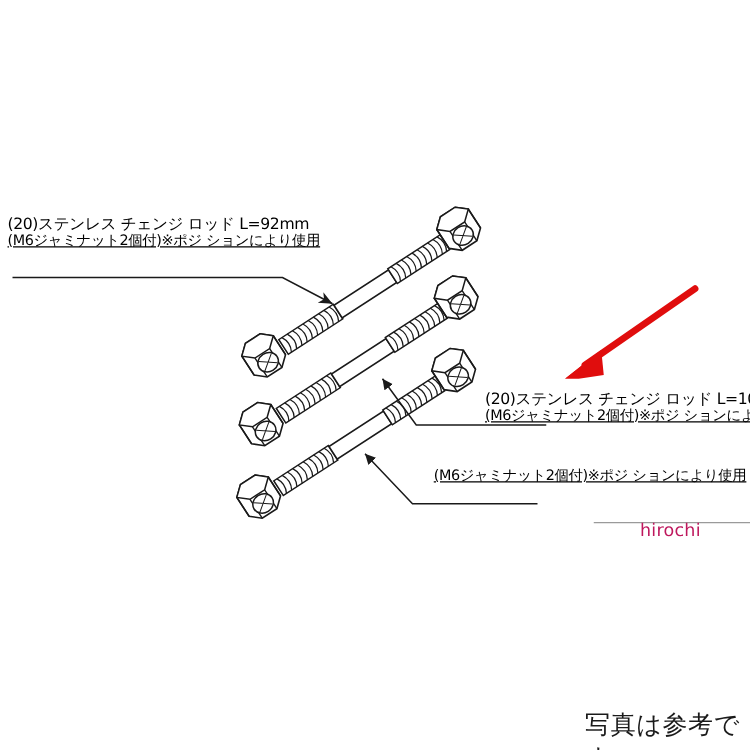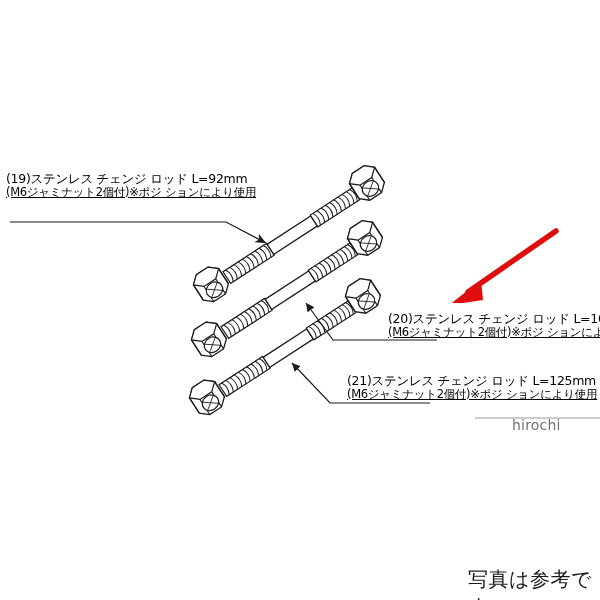--- a/index.html
+++ b/index.html
@@ -35,21 +35,21 @@
 
   #label-19 { left: 6px;   top: 172px; }
   #label-20 { left: 388px; top: 312px; }
   #label-21 { left: 347px; top: 374px; }
 
   #watermark {
     position: absolute;
     left: 512px;
     top: 417px;
     font-size: 14px;
-    color: #737373;
+    color: #be185d;
     font-family: "DejaVu Sans", "Liberation Sans", sans-serif;
     letter-spacing: 0.2px;
   }
   #footer-note {
     position: absolute;
     left: 468px;
     top: 566px;
     font-size: 20px;
     color: #1a1a1a;
     font-family: "DejaVu Sans", "Liberation Sans", sans-serif;
@@ -150,29 +150,28 @@
   <g>
     <line x1="556" y1="231" x2="468" y2="292" stroke="#e00d0d" stroke-width="5.5" stroke-linecap="round"></line>
     <polygon points="452,303 480,281 478,299 468,300 466,296" fill="#e00d0d"></polygon>
     <polygon points="452,303 481,280 483,300 463,303" fill="#e00d0d"></polygon>
   </g>
 
   <line x1="475" y1="418" x2="600" y2="418" stroke="#9a9a9a" stroke-width="1"></line>
 </svg>
 
 <div class="lbl" id="label-19">
-  <span class="l1">(19)ステンレス チェンジ ロッド  L=92mm</span>
+  <span class="l1">(20)ステンレス チェンジ ロッド  L=92mm</span>
   <span class="l2">(M6ジャミナット2個付)※ポジ ションにより使用</span>
 </div>
 
 <div class="lbl" id="label-20">
   <span class="l1">(20)ステンレス チェンジ ロッド  L=101mm</span>
   <span class="l2">(M6ジャミナット2個付)※ポジ ションにより使用</span>
 </div>
 
 <div class="lbl" id="label-21">
-  <span class="l1">(21)ステンレス チェンジ ロッド  L=125mm</span>
   <span class="l2">(M6ジャミナット2個付)※ポジ ションにより使用</span>
 </div>
 
 <div id="watermark">hirochi</div>
 
 <div id="footer-note">写真は参考です</div>
 
 </body></html>

